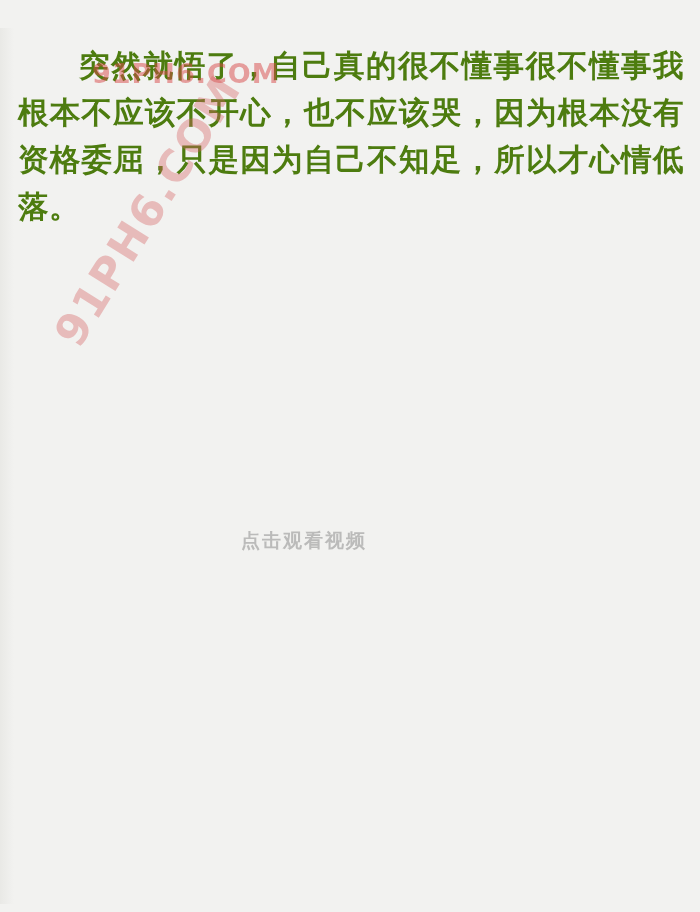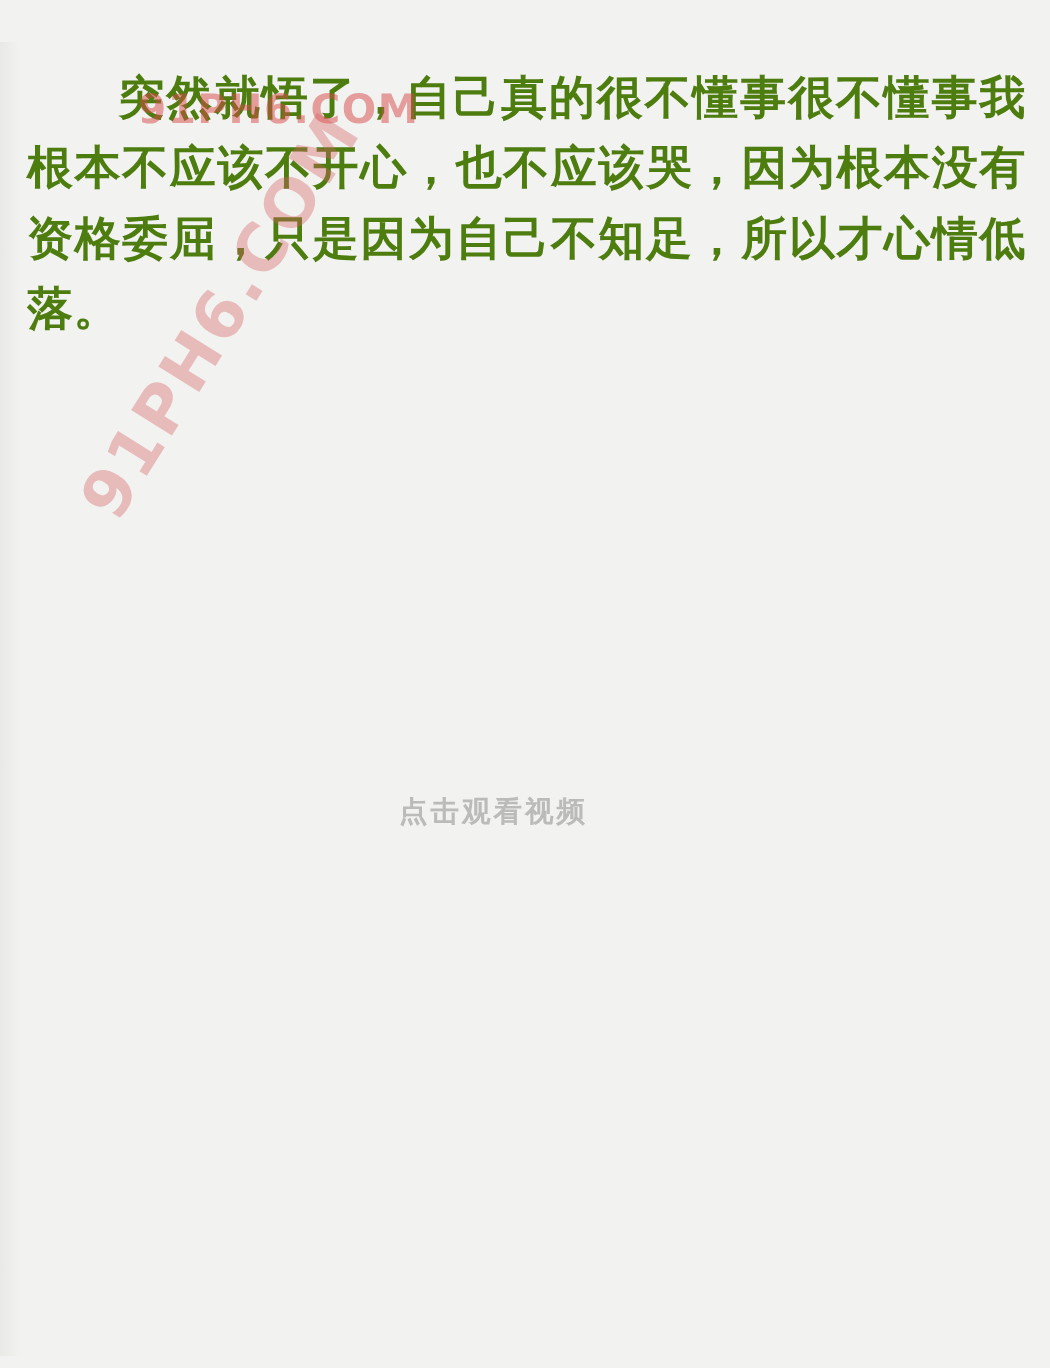--- a/index.html
+++ b/index.html
@@ -69,21 +69,21 @@
     left: 44px;
     top: 300px;
     font-size: 44px;
     color: rgba(214, 96, 96, 0.38);
     transform: rotate(-58deg);
     transform-origin: left top;
     letter-spacing: 2px;
     font-family: "DejaVu Sans", "Liberation Sans", sans-serif;
   }
   .wm-mid {
-    left: 266px;
+    left: 241px;
     top: 500px;
     font-size: 19px;
     color: rgba(120, 120, 120, 0.45);
     letter-spacing: 2px;
     font-family: Liberation Mono, monospace;
     text-align: right;
   }
 </style>
 </head>
 <body>

